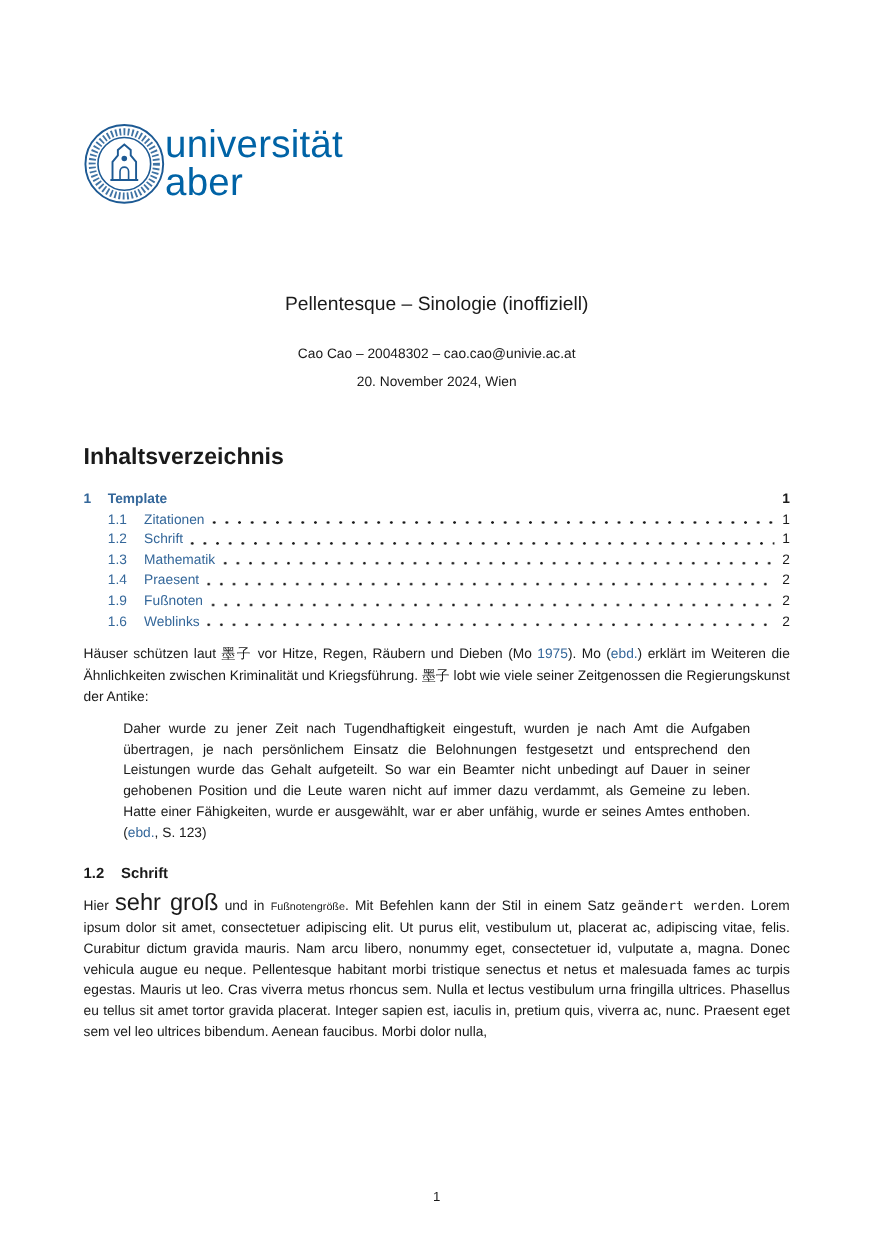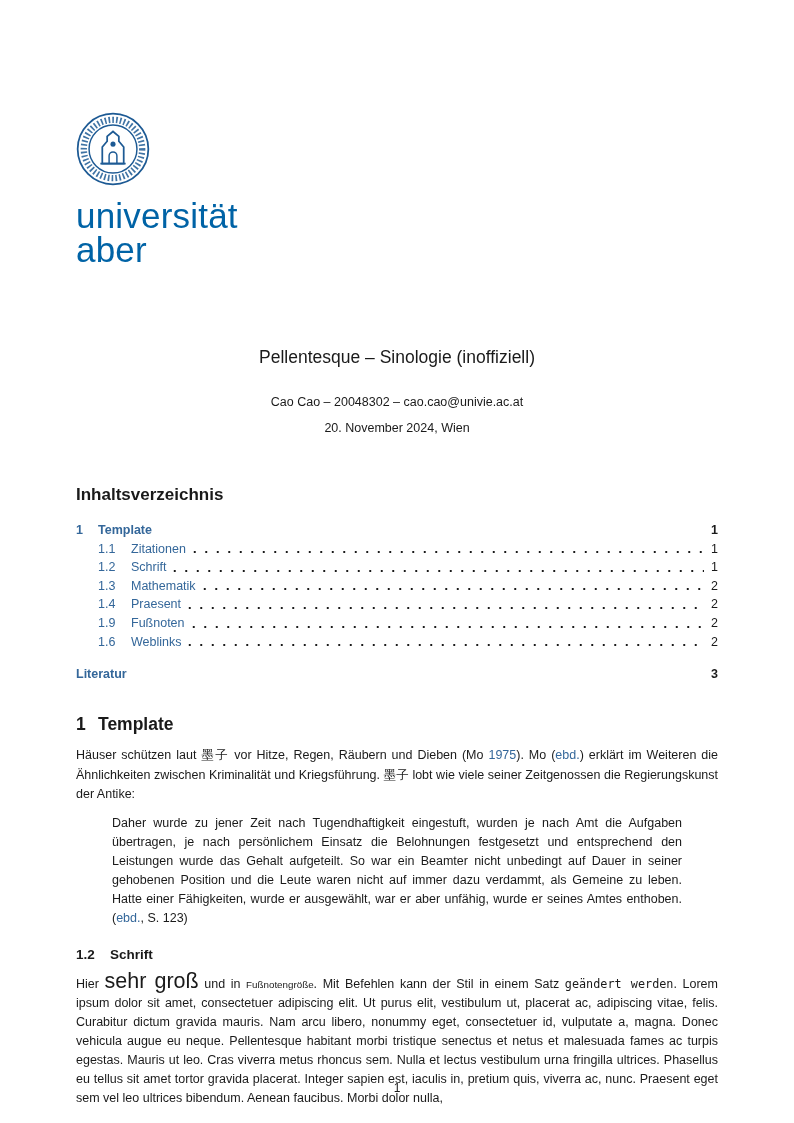--- a/index.html
+++ b/index.html
@@ -12,33 +12,33 @@
   .page {
     position:relative;
     width:794px; height:1123px;
     margin:0 auto;
     background:#fff;
     padding:0 76px;
     overflow:hidden;
   }
 
   
-  .logo-block { display:flex; gap:13px; padding-top:112px;flex-direction:column; }
+  .logo-block { display:flex; align-items:center; padding-top:112px; }
   .seal { flex:0 0 auto; }
   .wordmark { color:var(--brand,#0063a6); font-size:35px; line-height:34px; letter-spacing:0.2px; }
   .wordmark span { display:block; }
 
   
   .titleblock { text-align:center; }
   .doc-title { margin-top:80px; font-size:17.5px; font-weight:400; }
   .author-line { margin-top:27px; font-size:12.5px; }
   .date-line { margin-top:12px; font-size:12.5px; }
 
   
-  .toc-heading { margin-top:50px; font-size:17px; font-weight:700; }
+  .toc-heading { margin-top:50px; font-size:21px; font-weight:700; }
   .toc { margin-top:16px; font-size:12.5px; }
   .toc-row { display:flex; align-items:baseline; line-height:18.6px; cursor:pointer; }
   .toc-row.section { font-weight:700; }
   .toc-row.section .toc-num,
   .toc-row.section .toc-label { color:var(--link,#34679a); }
   .toc-row.sub { padding-left:22px; color:var(--link,#34679a); }
   .toc-num { flex:0 0 auto; }
   .section .toc-num { width:22px; }
   .sub .toc-num { width:33px; }
   .toc-fill { flex:1 1 auto; align-self:stretch; margin:0 7px 0 2px; }
@@ -138,31 +138,23 @@
       <span class="toc-page">2</span>
     </div>
 
     <div class="toc-row sub">
       <span class="toc-num">1.6</span>
       <span class="toc-label">Weblinks</span>
       <span class="toc-fill"></span>
       <span class="toc-page">2</span>
     </div>
 
-    <div class="toc-row section literatur">
-      <span class="toc-label">Literatur</span>
-      <span class="toc-fill"></span>
-      <span class="toc-page">3</span>
-    </div>
 
   </nav>
 
-  <h2 class="sec-heading">
-    <span class="num">1</span><span>Template</span>
-  </h2>
 
 
   <p class="body"><span>Häuser schützen laut </span><span class="cjk">墨子</span><span> vor Hitze, Regen, Räubern und Dieben (Mo </span><a class="link">1975</a><span>). Mo (</span><a class="link">ebd.</a><span>) erklärt im Weiteren die Ähnlichkeiten zwischen Kriminalität und Kriegsführung. </span><span class="cjk">墨子</span><span> lobt wie viele seiner Zeitgenossen die Regierungskunst der Antike:</span></p>
 
   <blockquote class="quote"><span>Daher wurde zu jener Zeit nach Tugendhaftigkeit eingestuft, wurden je nach Amt die Aufgaben übertragen, je nach persönlichem Einsatz die Belohnungen festgesetzt und entsprechend den Leistungen wurde das Gehalt aufgeteilt. So war ein Beamter nicht unbedingt auf Dauer in seiner gehobenen Position und die Leute waren nicht auf immer dazu verdammt, als Gemeine zu leben. Hatte einer Fähigkeiten, wurde er ausgewählt, war er aber unfähig, wurde er seines Amtes enthoben. (</span><a class="link">ebd.</a><span>, S. 123)</span></blockquote>
 
   <h3 class="subsec-heading">
     <span class="num">1.2</span><span>Schrift</span>
   </h3>
 

